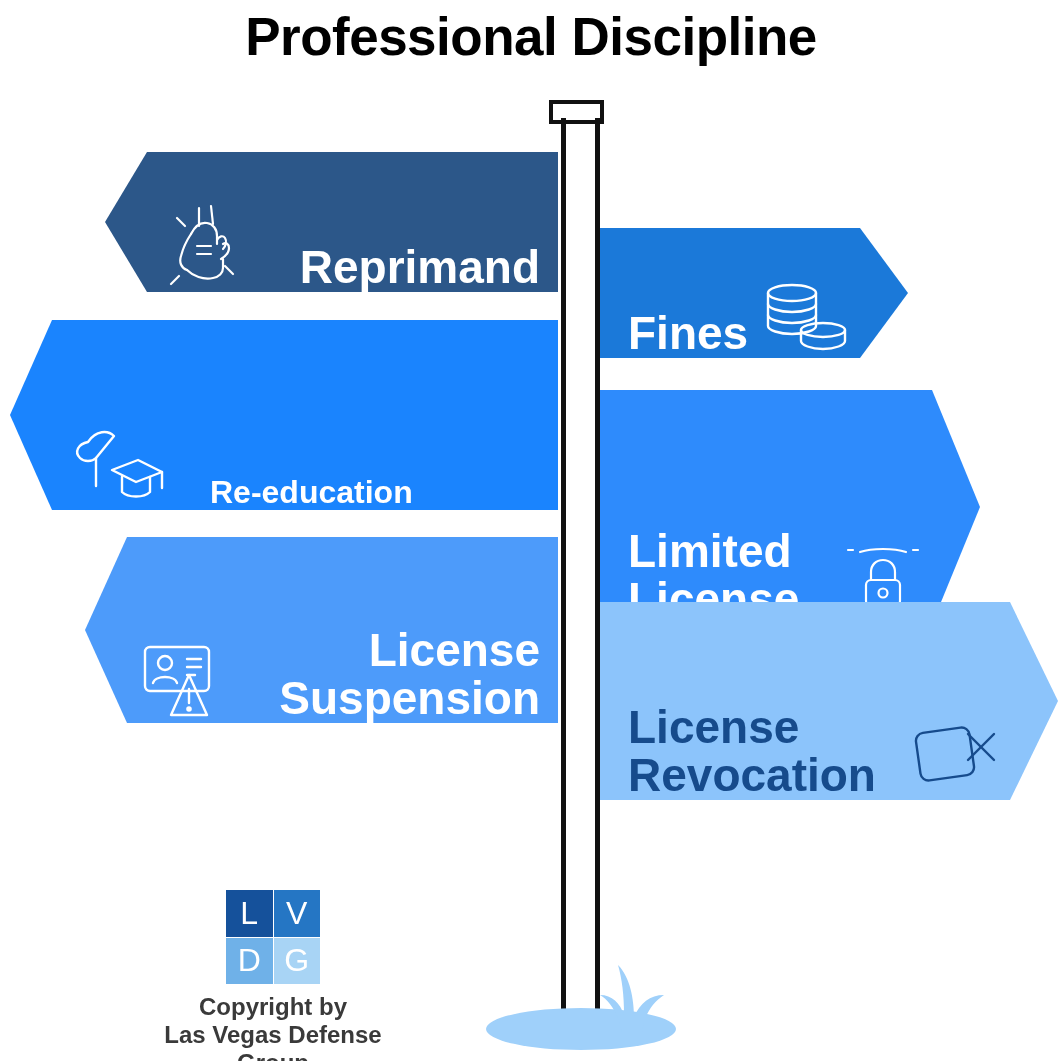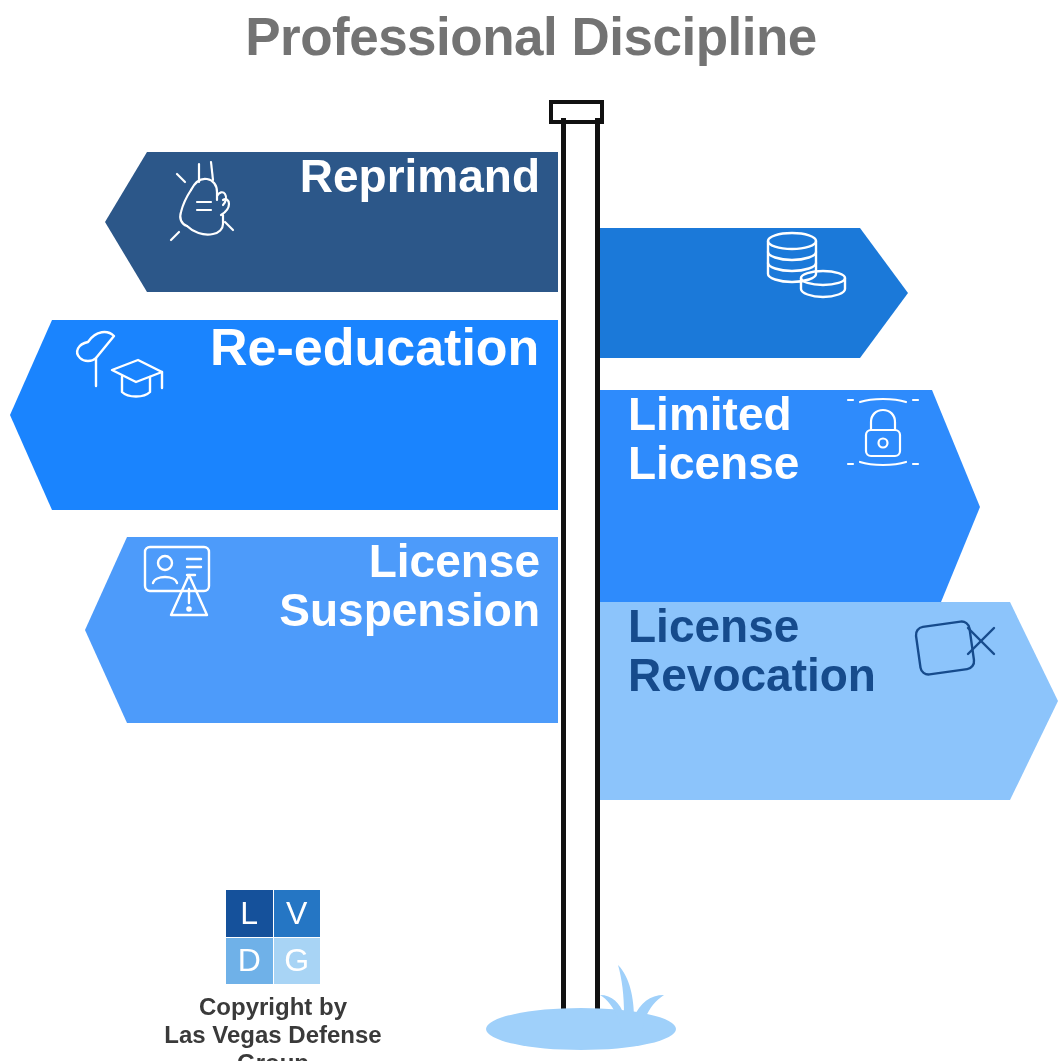--- a/index.html
+++ b/index.html
@@ -20,21 +20,21 @@
 
   
   #page-title {
     position: absolute;
     left: 0;
     top: 6px;
     width: 1062px;
     text-align: center;
     font-size: 53px;
     font-weight: bold;
-    color: #737373;
+    color: #000000;
     letter-spacing: -0.5px;
     line-height: 62px;
     white-space: nowrap;
   }
 
   
   #signpost { position: absolute; left: 0; top: 0; width: 1062px; height: 1061px; pointer-events: none; }
 
   .post-cap {
     position: absolute;
@@ -64,21 +64,21 @@
     height: 42px;
     background: #9FD0FA;
     border-radius: 50%;
   }
   .grass { position: absolute; left: 560px; top: 965px; width: 130px; height: 70px; }
 
   
   .sign {
     position: absolute;
     display: flex;
-    align-items: flex-start;
+    align-items: flex-end;
     box-sizing: border-box;
   }
   .sign.left-sign {
     
     clip-path: polygon(42px 0, 100% 0, 100% 100%, 42px 100%, 0 50%);
     flex-direction: row;
     justify-content: flex-start;
     padding-left: 56px;
     padding-right: 18px;
   }
@@ -108,21 +108,21 @@
   #sign-reprimand {
     left: 105px; top: 152px; width: 453px; height: 140px;
     background: #2C5789;
   }
   #sign-reprimand .sign-label { font-size: 46px; }
 
   #sign-reeducation {
     left: 10px; top: 320px; width: 548px; height: 190px;
     background: #1A84FE;
   }
-  #sign-reeducation .sign-label { font-size: 52px; margin-left: 44px; }
+  #sign-reeducation .sign-label { font-size: 32px; margin-left: 44px; }
 
   #sign-suspension {
     left: 85px; top: 537px; width: 473px; height: 186px;
     background: #4D9BFA;
   }
   #sign-suspension .sign-label { font-size: 46px; }
 
   #sign-fines {
     left: 600px; top: 228px; width: 308px; height: 130px;
     background: #1B79D9;
@@ -239,20 +239,21 @@
       <path d="M46 38 L54 38"></path>
       <path d="M48 38 L30 78 L66 78 Z"></path>
       <path d="M48 52 L48 66"></path>
       <circle cx="48" cy="72" r="1.6" fill="#ffffff"></circle>
     </svg>
     <div class="sign-label">License
 Suspension</div>
   </div>
 
   <div class="sign right-sign" id="sign-fines">
+    <div class="sign-label">Fines</div>
     <svg class="sign-icon" width="90" height="78" viewBox="0 0 90 78" fill="none" stroke="#ffffff" stroke-width="2.4" stroke-linecap="round" stroke-linejoin="round">
       <ellipse cx="32" cy="13" rx="24" ry="8"></ellipse>
       <path d="M8 13 L8 24 C8 28 19 32 32 32 C45 32 56 28 56 24 L56 13"></path>
       <path d="M8 24 L8 35 C8 39 19 43 32 43 C45 43 56 39 56 35 L56 24"></path>
       <path d="M8 35 L8 46 C8 50 19 54 32 54 C45 54 56 50 56 46 L56 35"></path>
       <ellipse cx="63" cy="50" rx="22" ry="7"></ellipse>
       <path d="M41 50 L41 61 C41 65 51 69 63 69 C75 69 85 65 85 61 L85 50"></path>
     </svg>
   </div>
 

